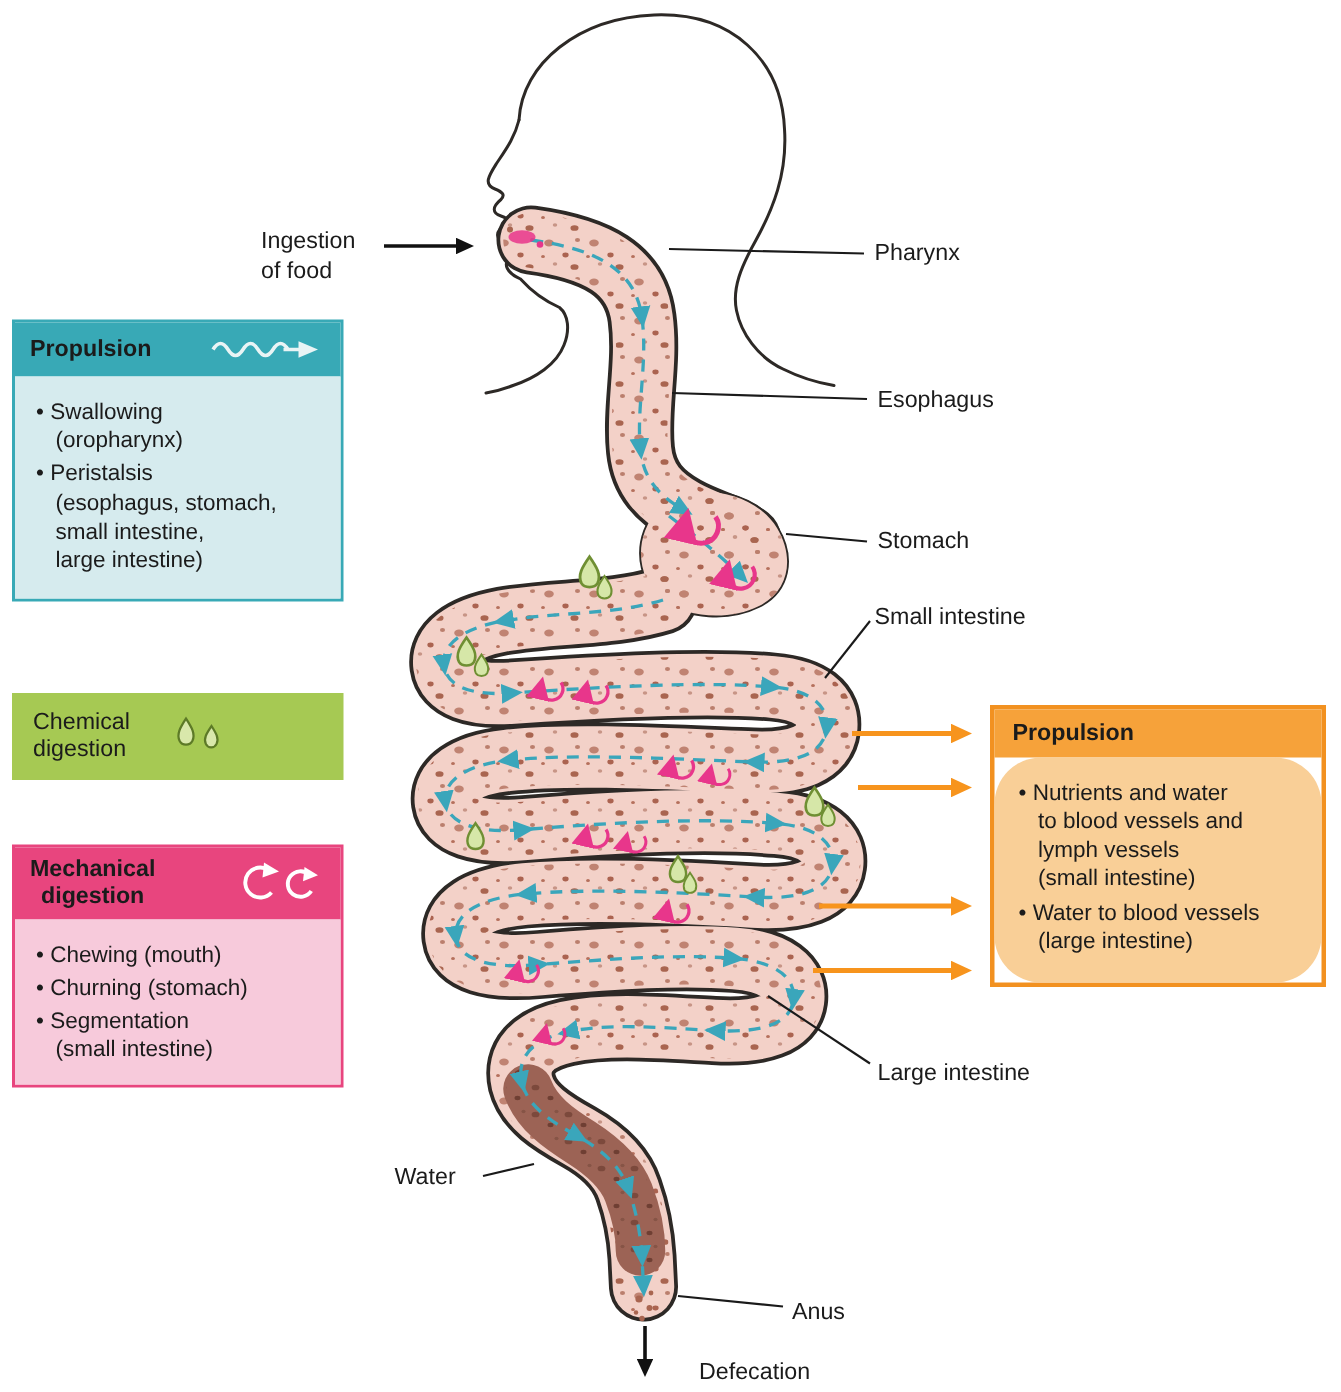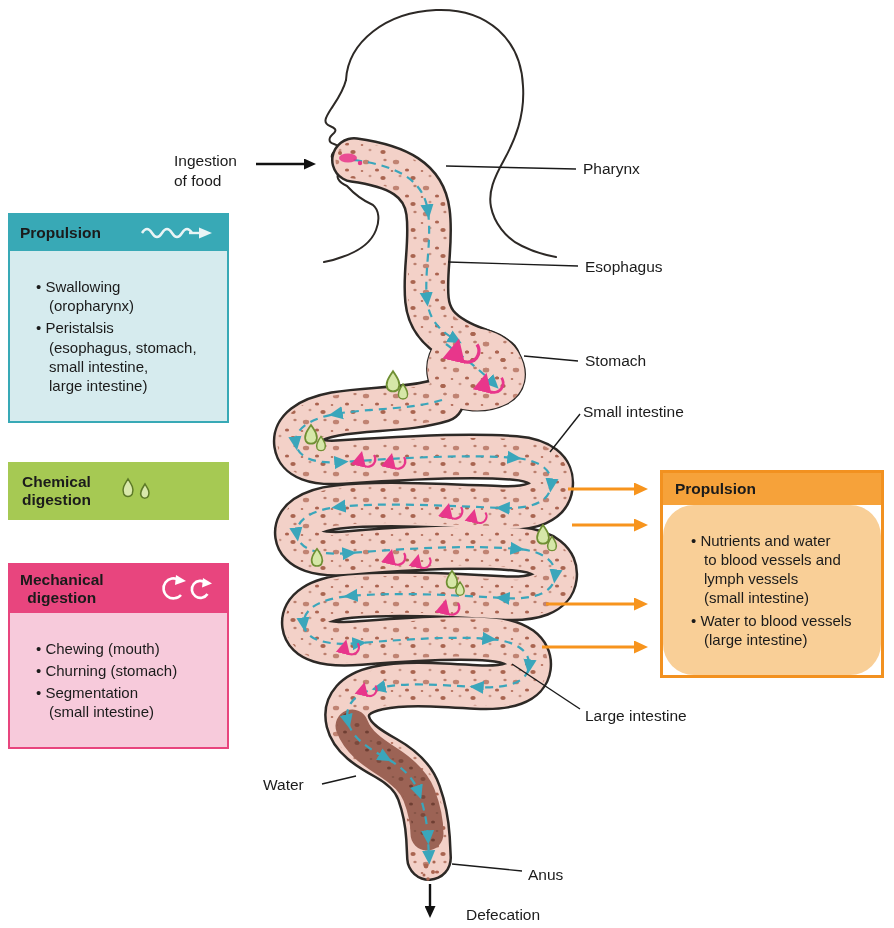--- a/index.html
+++ b/index.html
@@ -12,35 +12,35 @@
     position:absolute; font-size:15.5px; line-height:1.32;
     white-space:pre-line; color:#1b1b1b;
   }
   .box { position:absolute; box-sizing:border-box; }
   .box .hdr {
     display:flex; align-items:center; justify-content:space-between;
     font-weight:bold; font-size:15.5px; line-height:1.15;
     padding:8px 10px; white-space:pre-line;text-align:center;
   }
   .box .bod { font-size:15px; padding:10px 8px 10px 10px; }
-  .box ul { margin:16px; padding:0; list-style:none; }
+  .box ul { margin:4px; padding:0; list-style:none; }
   .box li {
     padding-left:13px; text-indent:-13px; white-space:pre-line;
     line-height:1.28; margin:0 0 3px 0;
   }
   .box li::before { content:"\2022  "; }
 
   .box-propulsion { left:8px; top:213px; width:221px; border:2px solid #38a9b6; }
   .box-propulsion .hdr { background:#38a9b6; }
   .box-propulsion .bod { background:#d6ebee; min-height:128px; }
 
   .box-chemical {
     left:8px; top:462px; width:221px; height:58px; background:#a6c953;
     display:flex; align-items:center; gap:24px; padding:0 14px;
-    font-weight:bold; font-size:15.5px; line-height:1.15;
+    font-weight:normal; font-size:15.5px; line-height:1.15;
   }
   .box-chemical .ttl { white-space:pre-line; }
 
   .box-mechanical { left:8px; top:563px; width:221px; border:2px solid #e8457e; }
   .box-mechanical .hdr { background:#e8457e; padding:6px 10px; }
   .box-mechanical .bod { background:#f7cadb; min-height:86px; }
 
   .box-absorption { left:660px; top:470px; width:224px; border:3px solid #f29120; }
   .box-absorption .hdr { background:#f6a23a; padding:7px 12px; }
   .box-absorption .bod { background:#f9cf97; min-height:130px; padding-left:12px;border-radius:31px; }

